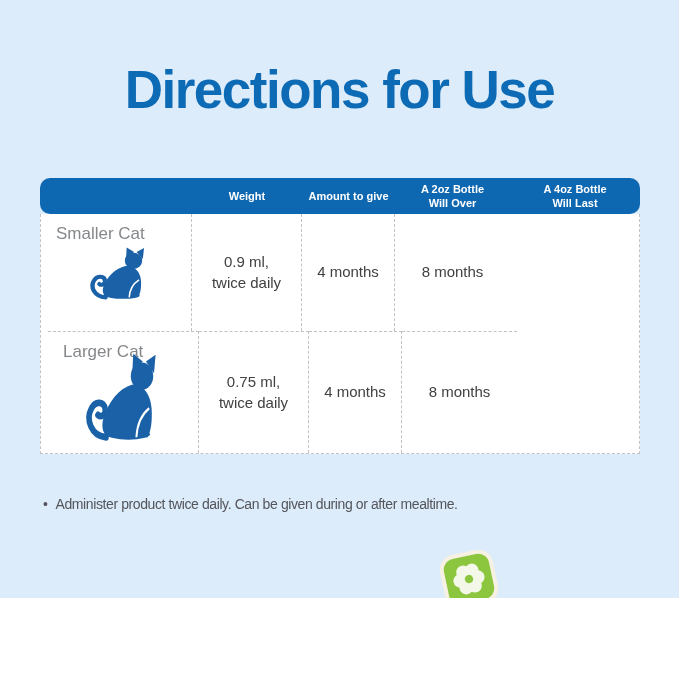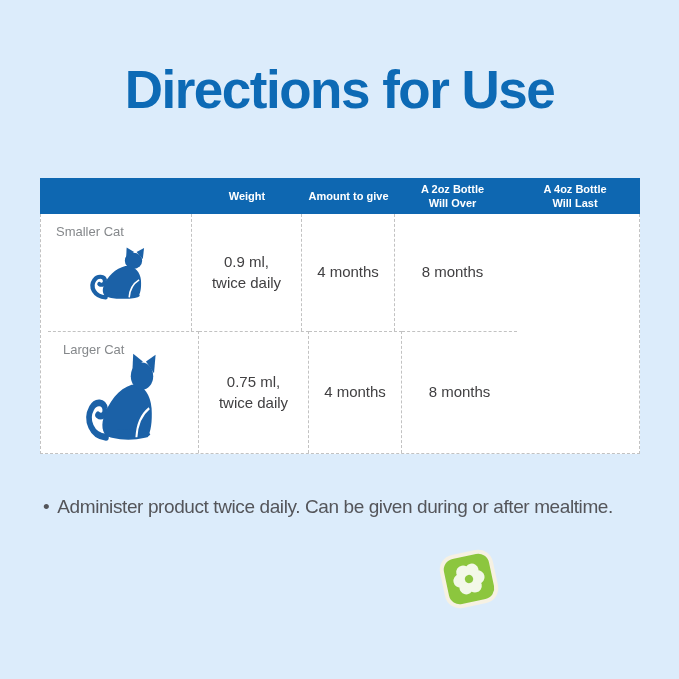--- a/index.html
+++ b/index.html
@@ -1,38 +1,38 @@
 <!DOCTYPE html>
 <html><head>
 <meta charset="utf-8">
 <style>
   html,body { margin:0; padding:0; }
   body { font-family:"Liberation Sans", sans-serif; }
 
   .canvas {
     position:relative;
-    width:679px; height:679px;
+    width:679px; height:598px;
     background:var(--background,#dcecfb);
     overflow:hidden;
   }
 
   .title {
     position:absolute; left:0; right:0; top:62px;
     margin:0; text-align:center;
     font-size:53px; font-weight:bold; letter-spacing:-1.5px;
     color:var(--title_blue,#0d6ab5);
     line-height:1.05;
   }
 
   
   .tbl { position:absolute; left:40px; top:178px; width:600px; }
 
   .thead {
     display:grid; grid-template-columns:152px 110px 93px 115px 130px;
-    background:var(--header_blue,#0e67b1); height:36px; align-items:center;
+    background:var(--header_blue,#0e67b1); height:36px; align-items:center;border-radius:10px;
   }
   .th {
     color:#ffffff; font-weight:bold; font-size:11px;
     text-align:center; line-height:1.3; white-space:pre-line;
   }
 
   .tbody {
     background:var(--table_bg,#ffffff);
     border:1px dashed var(--dash_border,#c2c2c2);
     border-top:none; width:600px; box-sizing:border-box;
@@ -44,29 +44,29 @@
     display:flex; align-items:center; justify-content:center;
     text-align:center; white-space:pre-line;
     font-size:15px; line-height:1.35; color:var(--cell_text,#414042);
     border-right:1px dashed var(--dash_border,#c2c2c2);
   }
   .td:last-child { border-right:none; }
 
   .catcell { display:block; position:relative; }
   .rowlabel {
     position:absolute; left:15px; top:9px;
-    font-size:13px; color:var(--row_label_gray,#85888b);
+    font-size:17px; color:var(--row_label_gray,#85888b);
   }
   .smallcat { position:absolute; left:46px; top:30px; }
   .largecat { position:absolute; left:34px; top:16px; }
 
   
   .notes { position:absolute; left:43px; top:496px; margin:0; padding:0; list-style:none; }
   .note {
-    font-size:19px; letter-spacing:-0.4px;
+    font-size:14px; letter-spacing:-0.4px;
     color:var(--note_text,#55565a); margin-bottom:15px;
   }
   .note::before { content:"\2022"; margin-right:8px; }
 
   
   .flower { position:absolute; left:435px; top:545px; }
 </style>
 </head>
 <body style="--background: #dcecfb; --title_blue: #0d6ab5; --header_blue: #0e67b1; --cat_blue: #1b61a7; --cell_text: #414042; --row_label_gray: #85888b; --note_text: #54555a; --dash_border: #c2c2c2; --table_bg: #ffffff; --flower_green: #8cc63e; --flower_petal: #f3f8e8; --flower_outline: #f6f1e3;">
 

